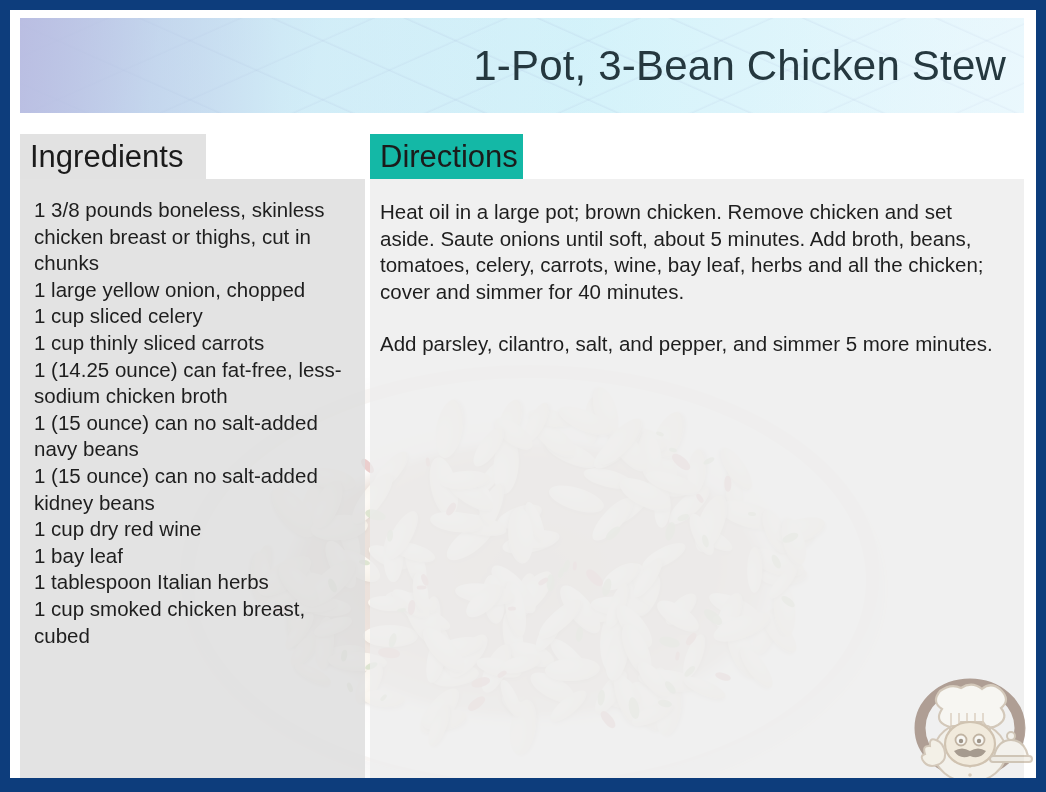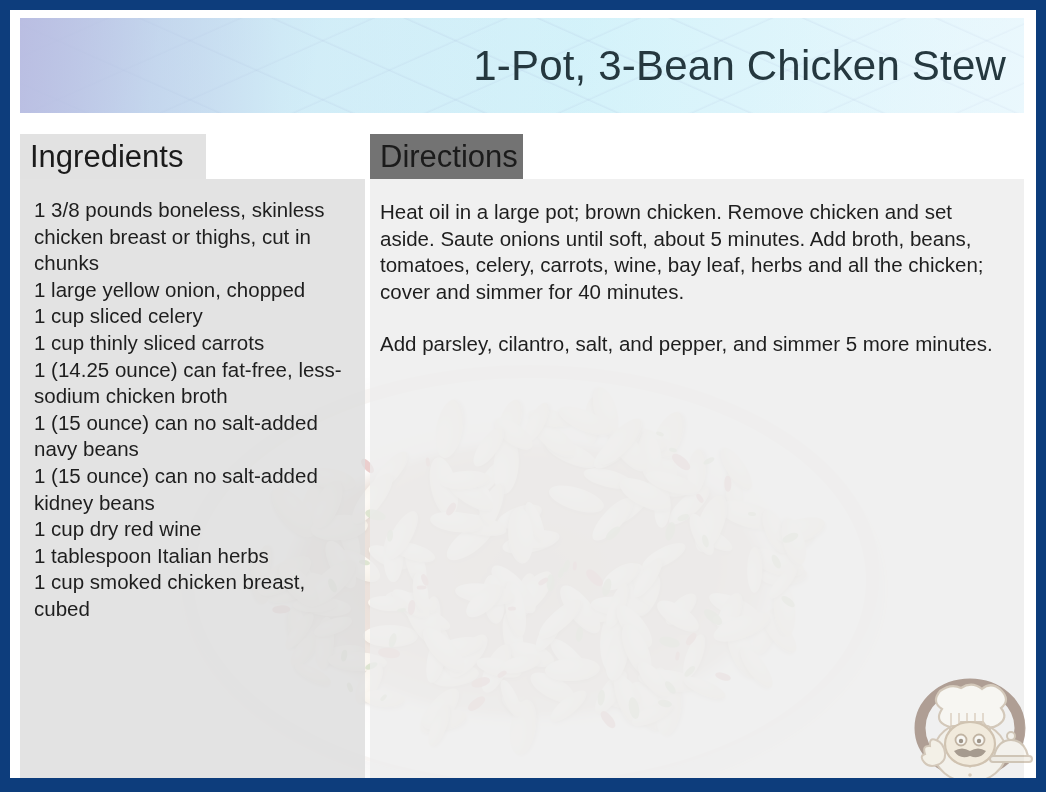--- a/index.html
+++ b/index.html
@@ -139,21 +139,21 @@
     position: absolute;
     box-sizing: border-box;
   }
 
   #ingredients-tab { left: 10px; top: 124px; width: 186px; height: 45px; }
   #ingredients-panel {
     left: 10px; top: 169px; width: 345px; height: 609px;
     background: rgba(222,222,222,0.84);
     padding: 18px 14px 0 14px;
   }
-  #directions-tab { left: 360px; top: 124px; width: 153px; height: 45px; background: #737373; }
+  #directions-tab { left: 360px; top: 124px; width: 153px; height: 45px; background: #14b8a6; }
   #directions-panel {
     left: 360px; top: 169px; width: 654px; height: 609px;
     background: rgba(236,236,236,0.80);
     padding: 20px 16px 0 10px;
   }
 
   .ing-list {
     list-style: none;
     margin: 0;
     padding: 0;
@@ -428,20 +428,21 @@
     <div class="panel" id="ingredients-panel">
       <ul class="ing-list" id="ingredients-list">
           <li>1 3/8 pounds boneless, skinless chicken breast or thighs, cut in chunks</li>
           <li>1 large yellow onion, chopped</li>
           <li>1 cup sliced celery</li>
           <li>1 cup thinly sliced carrots</li>
           <li>1 (14.25 ounce) can fat-free, less-sodium chicken broth</li>
           <li>1 (15 ounce) can no salt-added navy beans</li>
           <li>1 (15 ounce) can no salt-added kidney beans</li>
           <li>1 cup dry red wine</li>
+          <li>1 bay leaf</li>
           <li>1 tablespoon Italian herbs</li>
           <li>1 cup smoked chicken breast, cubed</li>
         </ul>
     </div>
 
     <div class="tab" id="directions-tab">
       <span class="tab-label">Directions</span>
     </div>
     <div class="panel" id="directions-panel">
       <div id="directions-body">

